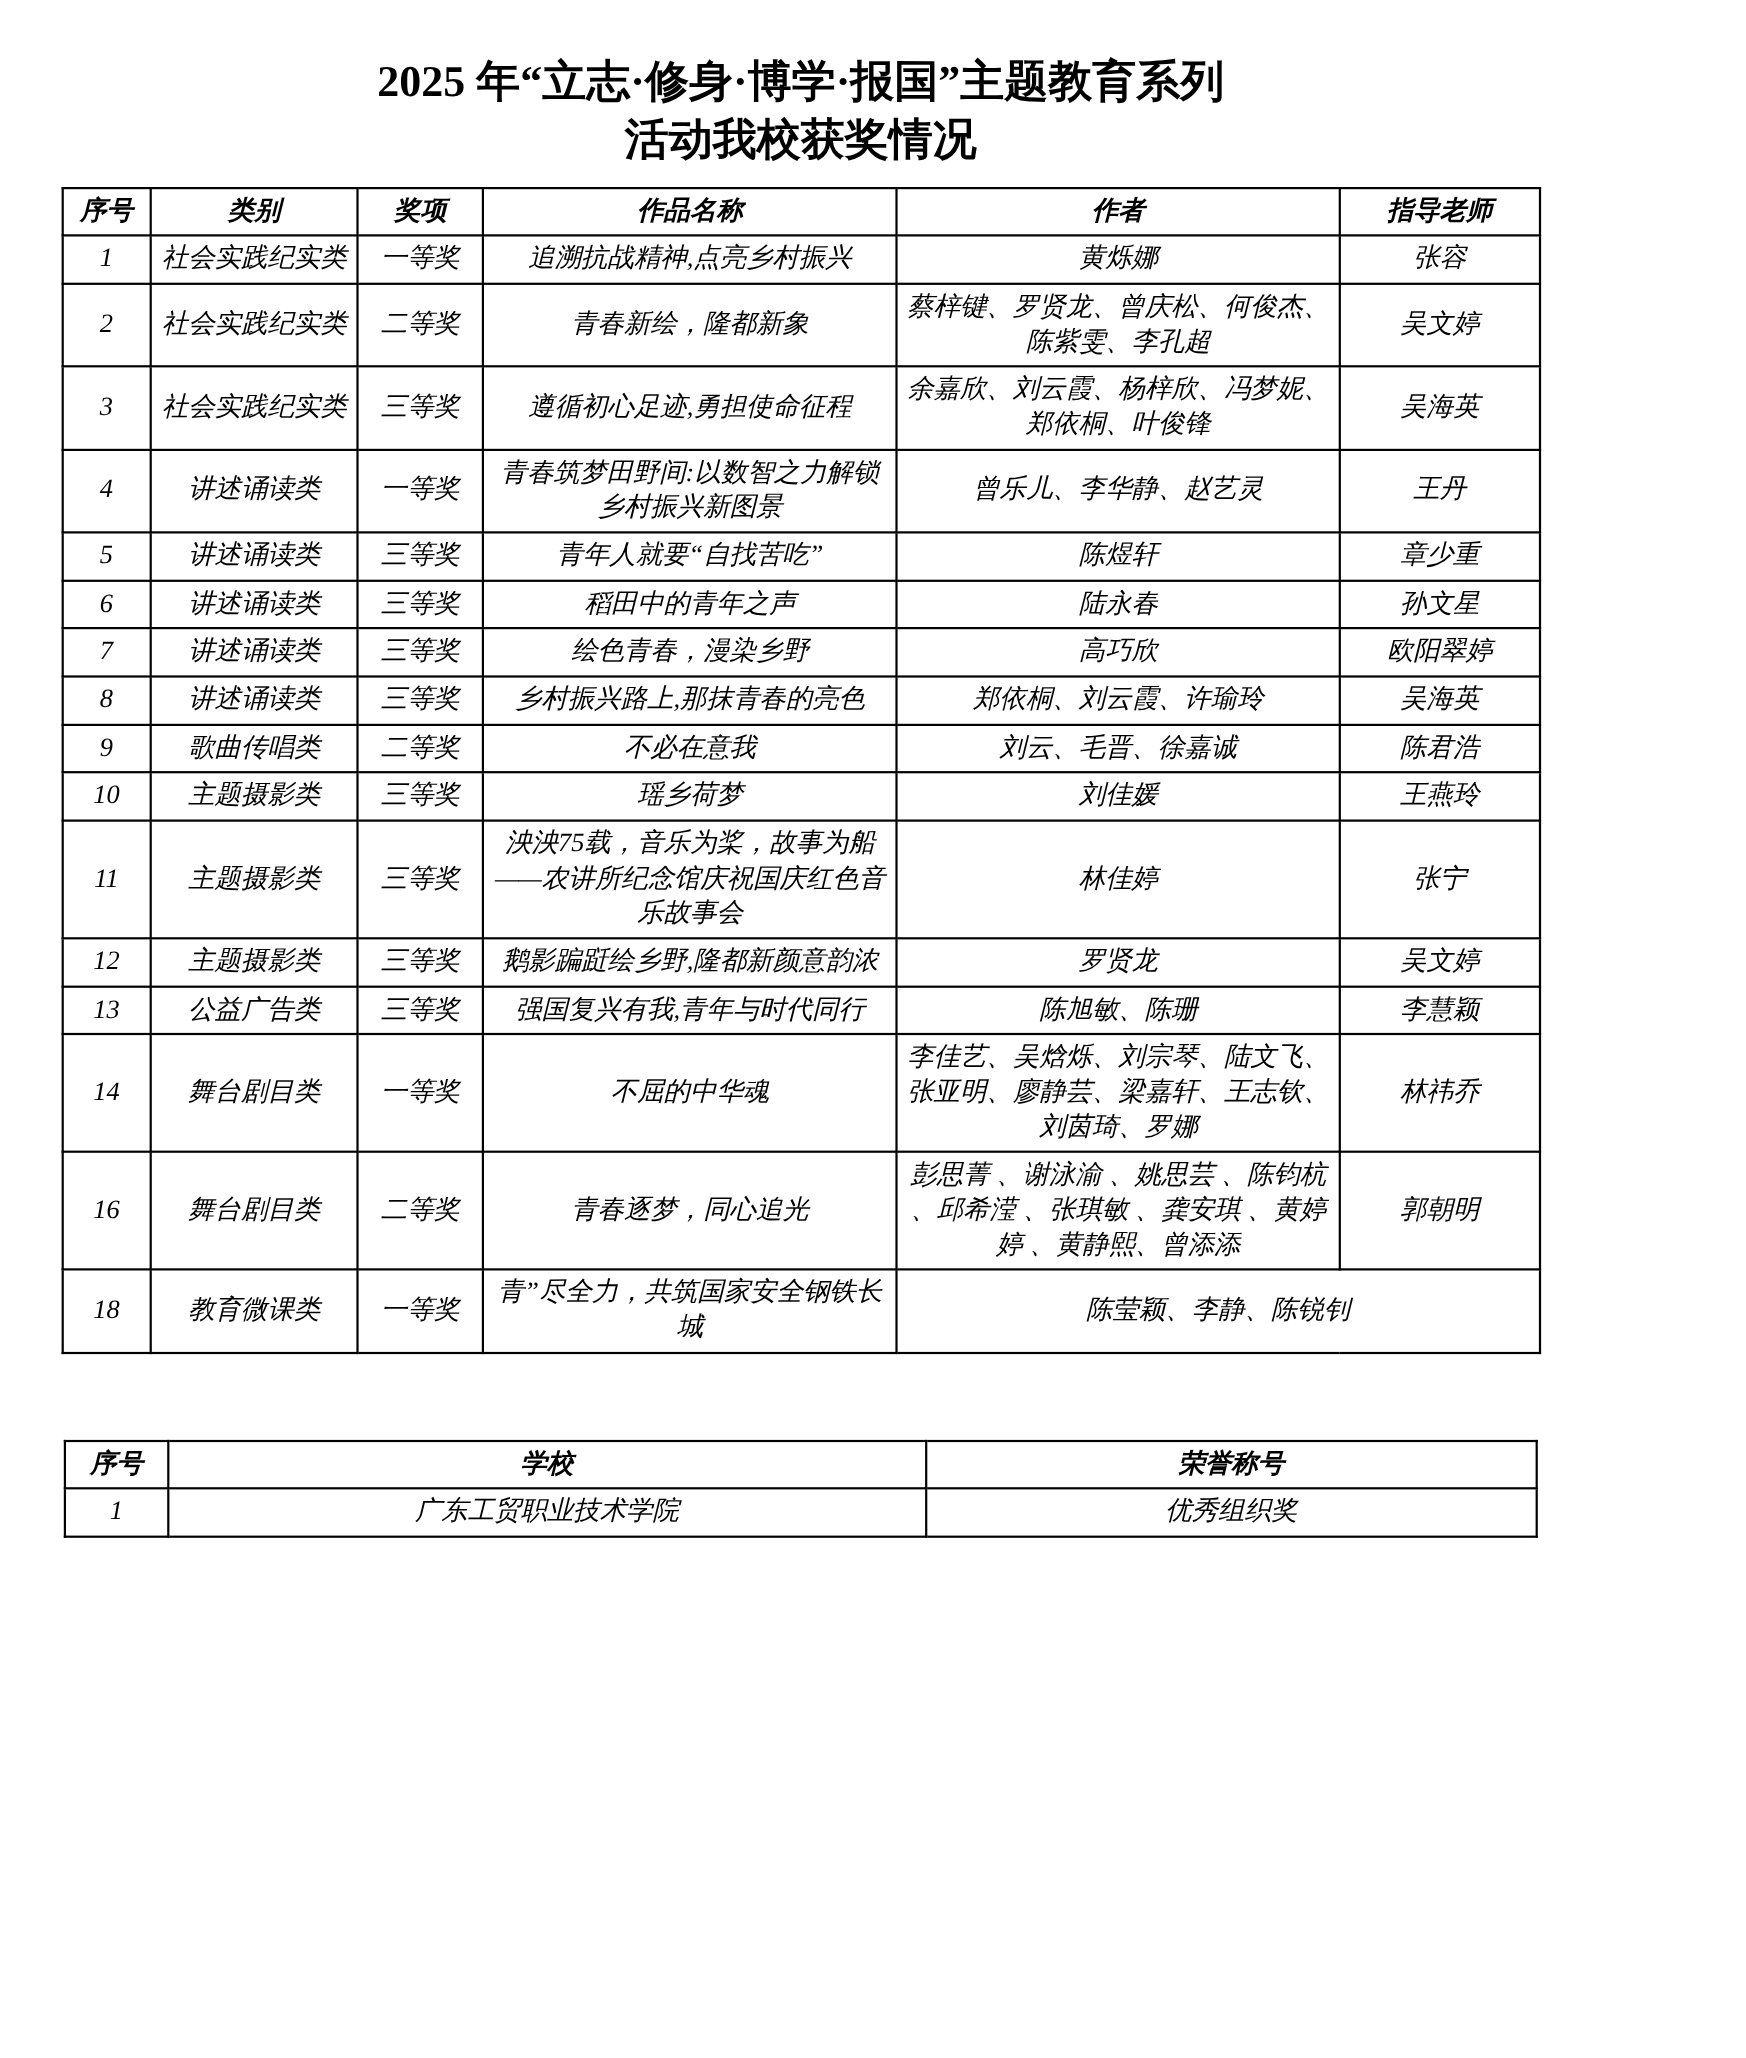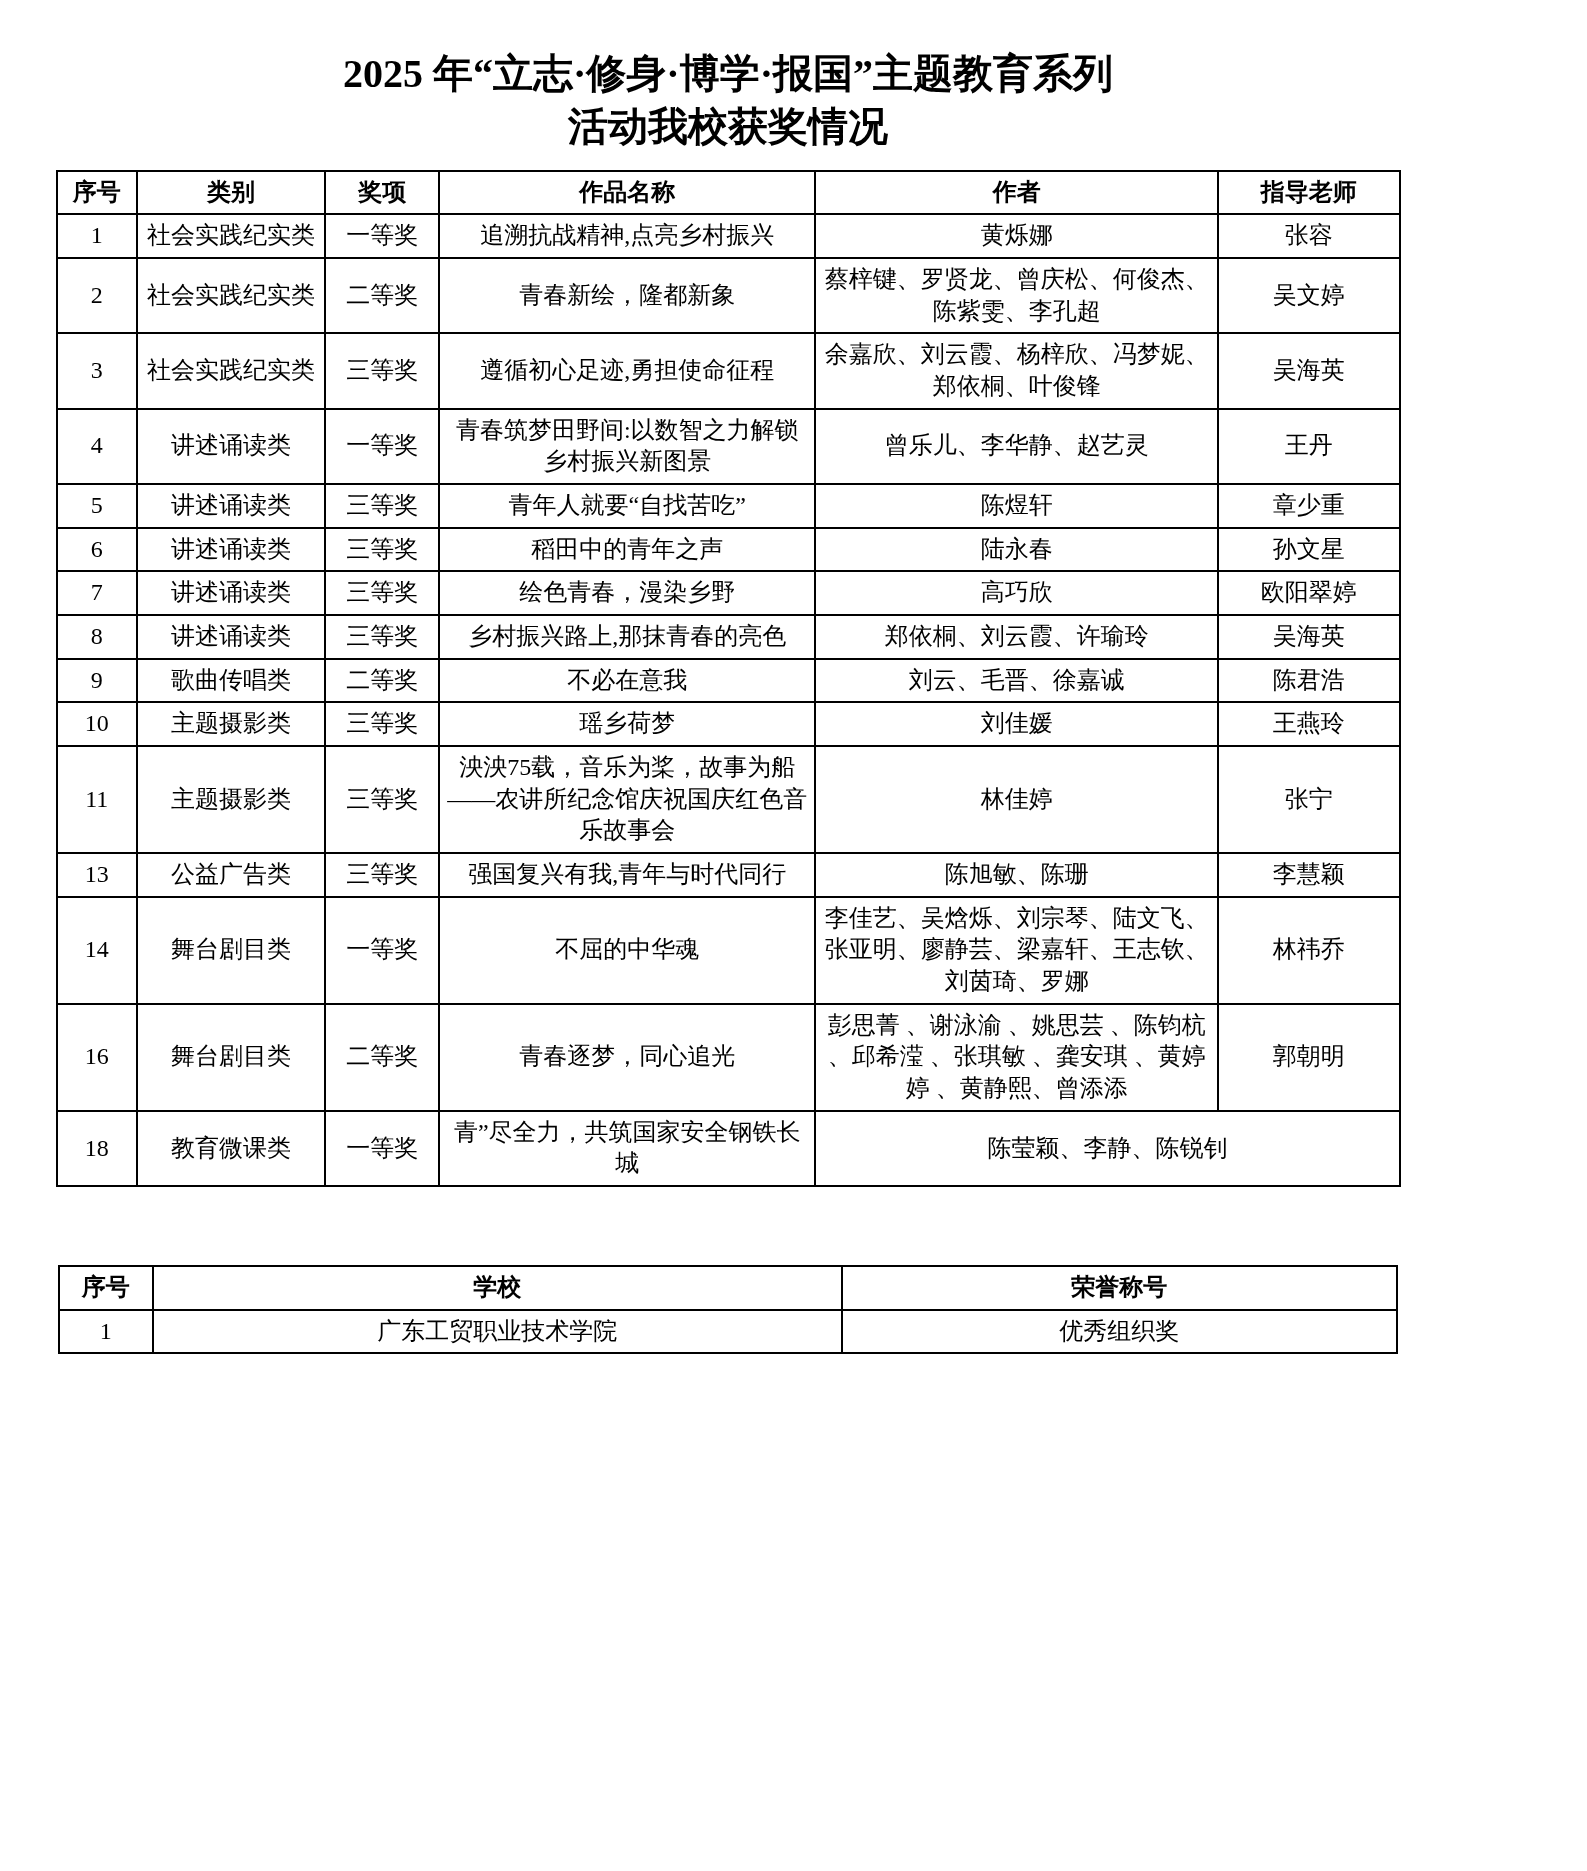--- a/index.html
+++ b/index.html
@@ -22,20 +22,21 @@
     text-align: center;
     font-weight: bold;
     font-size: 40px;
     line-height: 1.32;
     margin: 0 auto 16px auto;
   }
   table {
     border-collapse: collapse;
     table-layout: fixed;
     margin: 0 auto;
+    font-style: italic;
   }
   .awards-table { width: 1345px; }
   .honor-table  { width: 1340px; margin-top: 78px; }
   th, td {
     border: 2px solid #000;
     text-align: center;
     vertical-align: middle;
     font-size: 24px;
     line-height: 1.32;
     padding: 5px 6px;
@@ -157,20 +158,28 @@
         </tr>
         <tr>
           <td>11</td>
           <td>主题摄影类</td>
           <td>三等奖</td>
           <td>泱泱75载，音乐为桨，故事为船——农讲所纪念馆庆祝国庆红色音乐故事会</td>
           <td>林佳婷</td>
           <td>张宁</td>
         </tr>
         <tr>
+          <td>12</td>
+          <td>主题摄影类</td>
+          <td>三等奖</td>
+          <td>鹅影蹁跹绘乡野,隆都新颜意韵浓</td>
+          <td>罗贤龙</td>
+          <td>吴文婷</td>
+        </tr>
+        <tr>
           <td>13</td>
           <td>公益广告类</td>
           <td>三等奖</td>
           <td>强国复兴有我,青年与时代同行</td>
           <td>陈旭敏、陈珊</td>
           <td>李慧颖</td>
         </tr>
         <tr>
           <td>14</td>
           <td>舞台剧目类</td>

